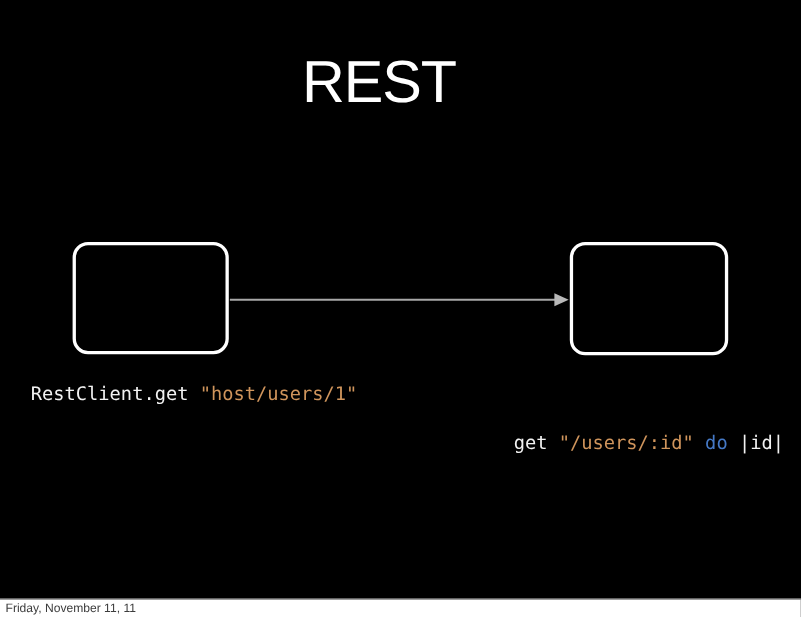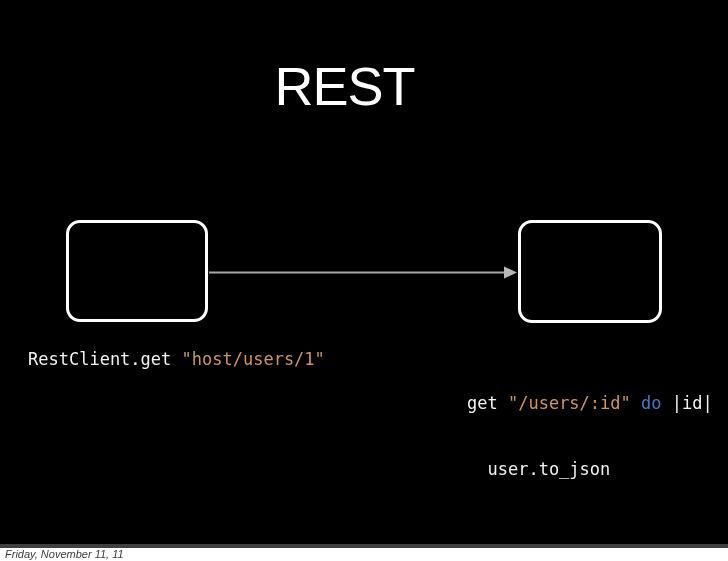--- a/index.html
+++ b/index.html
@@ -27,21 +27,21 @@
   .slide {
     position: absolute;
     left: 0; top: 0;
     width: 728px;
     height: 544px;
     background: var(--background);
   }
 
   .slide-title {
     position: absolute;
-    left: 0; top: 59px;
+    left: 0; top: 48px;
     width: 689px;
     text-align: center;
     color: var(--title-text);
     font-size: 54px;
     line-height: 1;
     font-weight: normal;
     letter-spacing: -1px;
   }
 
   .shape-box {
@@ -73,24 +73,23 @@
 
   .tok-string  { color: var(--string-orange); }
   .tok-keyword { color: var(--keyword-blue); }
 
   .footer-bar {
     position: absolute;
     left: 0; top: 544px;
     width: 728px;
     height: 17px;
     background: var(--footer-bg);
-    border-top: 4px solid #404040;
+    border-top: 1px solid #404040;
     display: flex;
     align-items: center;
-    font-style: italic;
   }
   .footer-date {
     color: var(--footer-text);
     font-size: 11px;
     padding-left: 5px;
     line-height: 1;
   }
 </style>
 </head>
 <body>
@@ -106,21 +105,20 @@
 
     <svg class="arrow-layer" width="728" height="544" viewBox="0 0 728 544" xmlns="http://www.w3.org/2000/svg">
       <line x1="209" y1="272.5" x2="506" y2="272.5" stroke="#a8a8a8" stroke-width="2"></line>
       <polygon points="517,272.5 504,266.5 504,278.5" fill="#b8b8b8"></polygon>
     </svg>
 
     <div class="code client-code"><span>RestClient.get </span><span class="tok-string">"host/users/1"</span></div>
 
     <div class="code server-code">
       <div><span>get </span><span class="tok-string">"/users/:id"</span><span class="tok-keyword"> do </span><span>|id|</span></div>
-      <div>  user.to_json</div>
       
     </div>
 
   </div>
 
   <div class="footer-bar">
     <span class="footer-date">Friday, November 11, 11</span>
   </div>
 
 </div>

